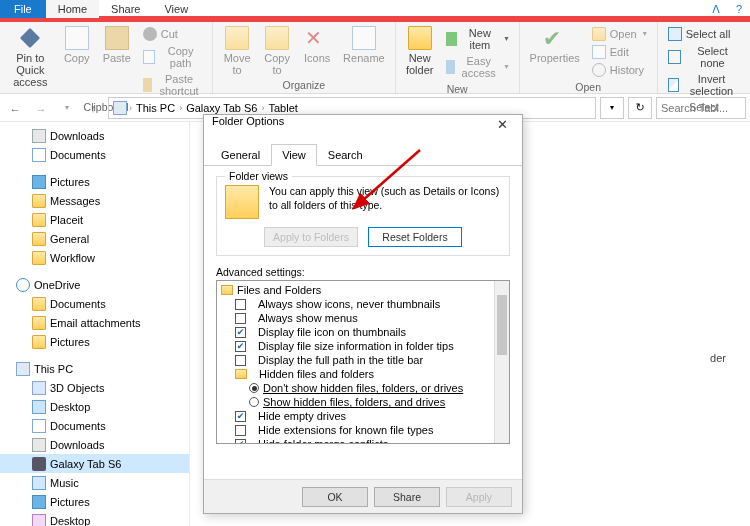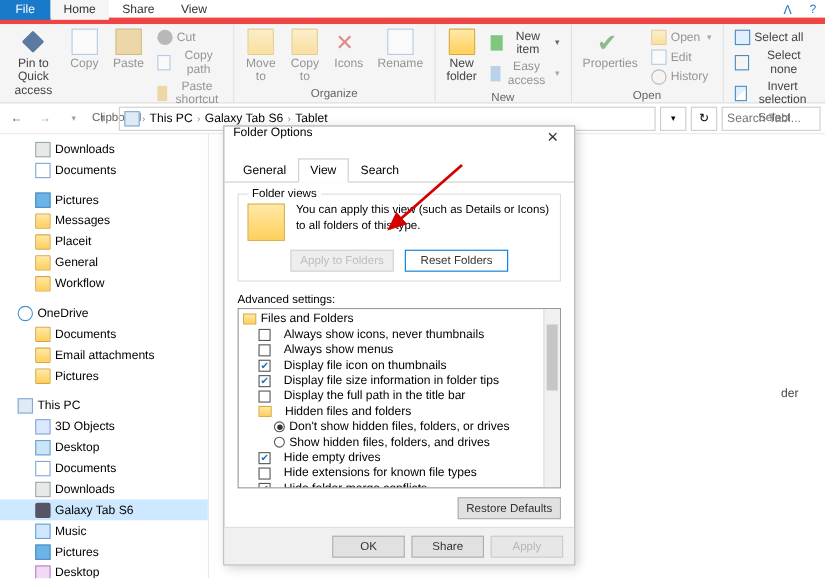--- a/index.html
+++ b/index.html
@@ -64,21 +64,21 @@
 .dbtn.disabled { color: #888; }
 .dbtn.hl { border: 1px solid #0078d7; background: #fff; }
 .adv-label { margin-top: 10px; font-size: 10.5px; }
 .adv-box { border: 1px solid #999; height: 164px; margin-top: 2px; overflow: hidden; position: relative; }
 .adv-scroll { position: absolute; right: 0; top: 0; bottom: 0; width: 15px; background: #f0f0f0; border-left: 1px solid #ddd; }
 .adv-scroll .thumb { position: absolute; top: 14px; left: 2px; right: 2px; height: 60px; background: #c6c6c6; }
 .adv-list { padding: 2px 15px 2px 4px; }
 .a-item { display: flex; align-items: center; gap: 4px; height: 14px; font-size: 10.5px; white-space: nowrap; }
 .a-item.h { padding-left: 0; }
 .a-item.l1 { padding-left: 14px; gap: 12px; }
-.a-item.l2 { padding-left: 28px; }
+.a-item.l2 { padding-left: 28px; text-decoration: underline; }
 .cb { width: 11px; height: 11px; border: 1px solid #555; display: inline-flex; align-items: center; justify-content: center; font-size: 9px; color: #1b6fbb; }
 .rb { width: 10px; height: 10px; border: 1px solid #555; border-radius: 50%; display: inline-flex; align-items: center; justify-content: center; }
 .rb .dot { width: 5px; height: 5px; background: #333; border-radius: 50%; }
 .fico { width: 12px; height: 10px; background: linear-gradient(#ffe9a8,#ffcf5a); border: 1px solid #d8a93a; }
 .restore-row { display: flex; justify-content: flex-end; margin-top: 8px; }
 .dlg-foot { position: absolute; bottom: 0; left: 0; right: 0; height: 34px; background: #f0f0f0; border-top: 1px solid #ddd; display: flex; align-items: center; justify-content: flex-end; padding: 0 10px; gap: 6px; }
 .dlg-foot .dbtn { min-width: 66px; }
 
 
 .arrow { position: absolute; left: 340px; top: 144px; pointer-events: none; }
@@ -419,23 +419,20 @@
         <div class="a-item l1">
             <span class="cb">✔</span>
             <span>Hide folder merge conflicts</span>
           </div>
 
       </div>
       <div class="adv-scroll">
           <div class="thumb"></div>
         </div>
     </div>
-    <div class="restore-row">
-      <button class="dbtn">Restore Defaults</button>
-    </div>
   </div>
   <div class="dlg-foot">
     <button class="dbtn">OK</button>
     <button class="dbtn">Share</button>
     <button class="dbtn disabled">Apply</button>
   </div>
 </div>
 
 <svg class="arrow" width="100" height="80">
   <defs>

